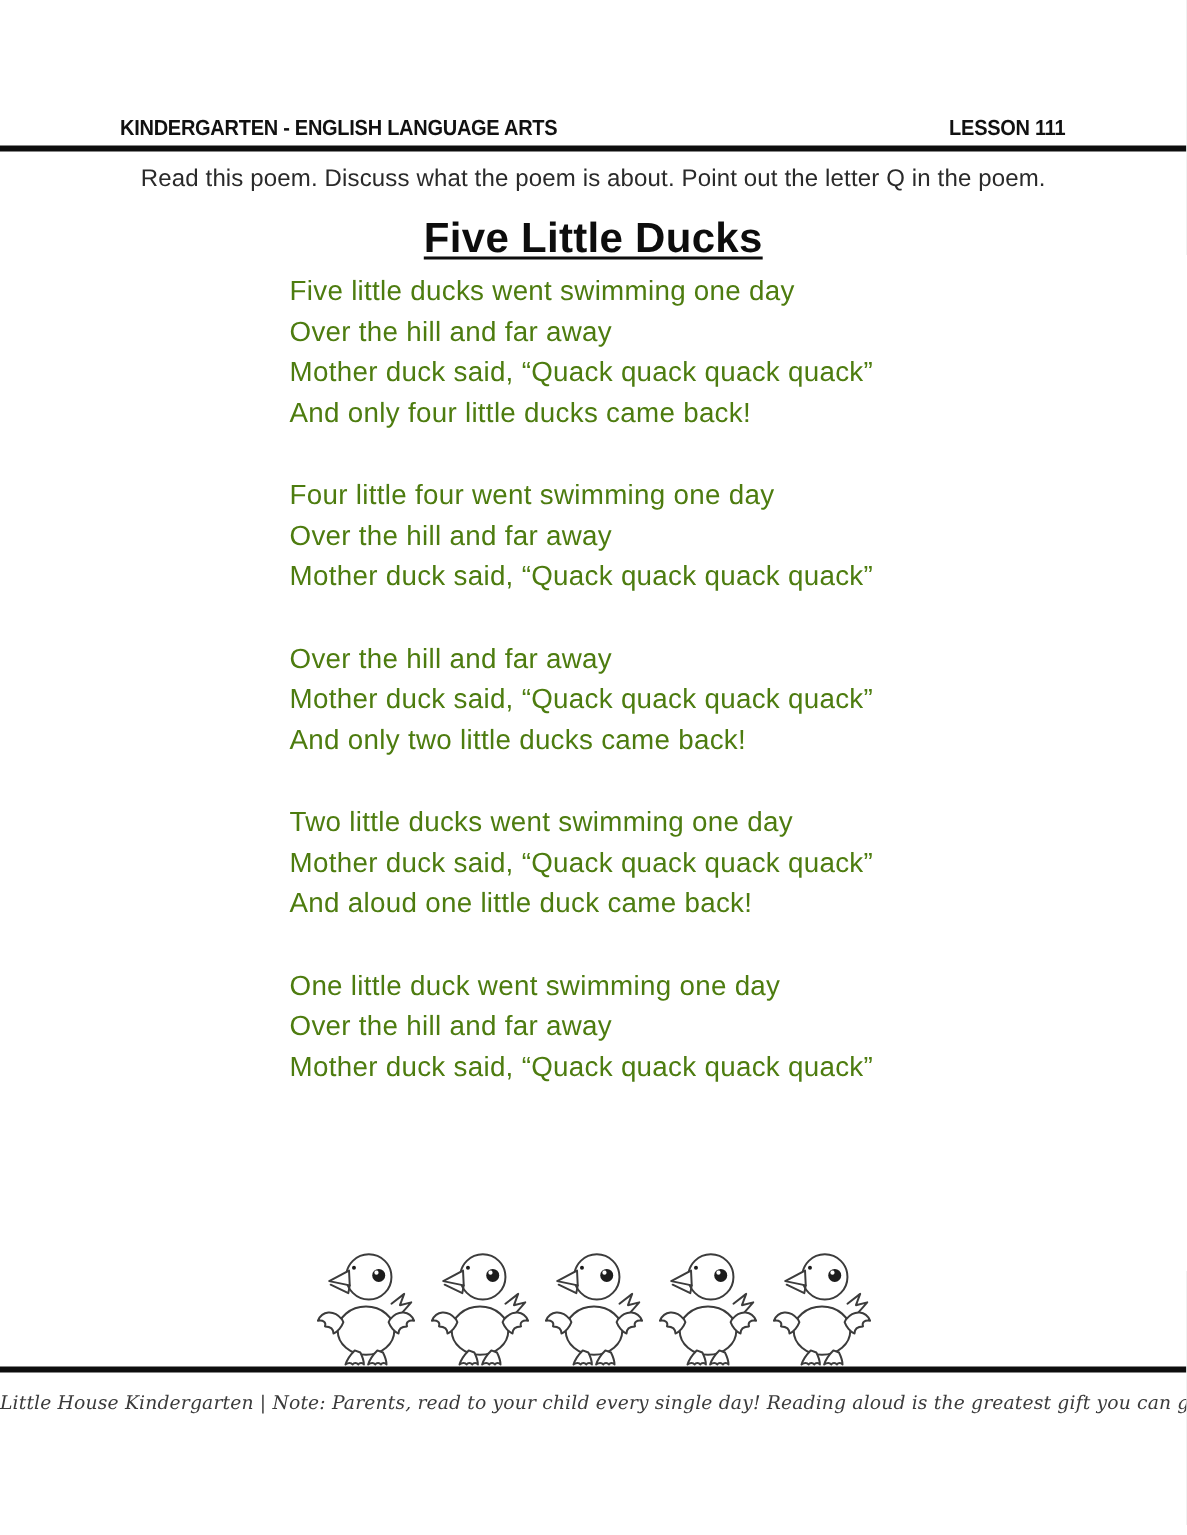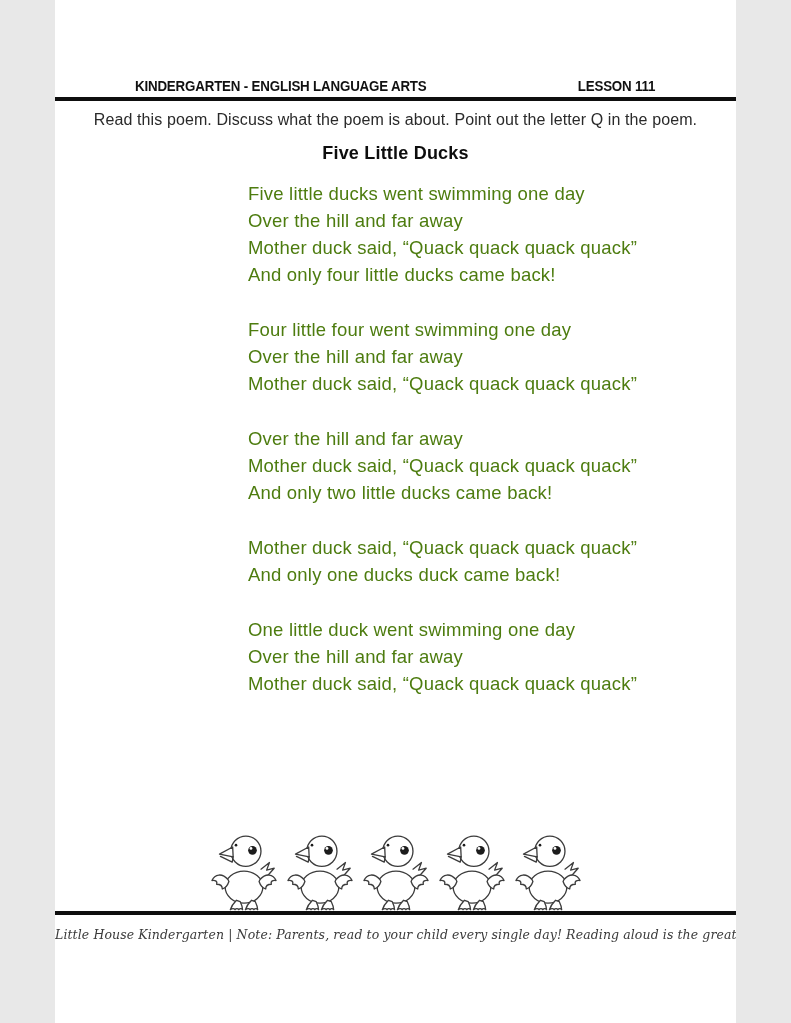--- a/index.html
+++ b/index.html
@@ -1,21 +1,21 @@
 <!DOCTYPE html>
 <html><head>
 <meta charset="utf-8">
 <style>
   * { margin: 0; padding: 0; box-sizing: border-box; }
   html, body { background: #e8e8e8; }
   body { font-family: "Liberation Sans", sans-serif; }
 
   .page {
     position: relative;
-    width: 681px;
+    width: 791px;
     height: 1023px;
     margin: 0 auto;
     background: #ffffff;
     color: #1f1f1f;
     overflow: hidden;
   }
 
   
   .header-row {
     position: absolute;
@@ -61,23 +61,24 @@
     letter-spacing: 0.1px;
   }
 
   
   .poem-title {
     position: absolute;
     top: 143px;
     left: 0;
     right: 0;
     text-align: center;
-    font-size: 18px;
+    font-size: 28px;
     font-weight: 700;
     color: #0d0d0d;
+    text-decoration: underline;
     text-decoration-thickness: 2px;
     text-underline-offset: 3px;
     letter-spacing: 0.2px;
   }
 
   
   .poem {
     position: absolute;
     top: 180px;
     left: 193px;
@@ -167,22 +168,23 @@
       <p class="poem-line">Four little four went swimming one day</p>
       <p class="poem-line">Over the hill and far away</p>
       <p class="poem-line">Mother duck said, “Quack quack quack quack”</p>
     </div>
     <div class="stanza">
       <p class="poem-line">Over the hill and far away</p>
       <p class="poem-line">Mother duck said, “Quack quack quack quack”</p>
       <p class="poem-line">And only two little ducks came back!</p>
     </div>
     <div class="stanza">
-      <p class="poem-line">Mother duck said, “Quack quack quack quack”</p>
-      <p class="poem-line">And only one ducks duck came back!</p>
+      <p class="poem-line">Two little ducks went swimming one day</p>
+      <p class="poem-line">Mother duck said, “Quack quack quack quack”</p>
+      <p class="poem-line">And aloud one little duck came back!</p>
     </div>
     <div class="stanza">
       <p class="poem-line">One little duck went swimming one day</p>
       <p class="poem-line">Over the hill and far away</p>
       <p class="poem-line">Mother duck said, “Quack quack quack quack”</p>
     </div>
   </div>
 
   <div class="duck-row">
     <svg>

